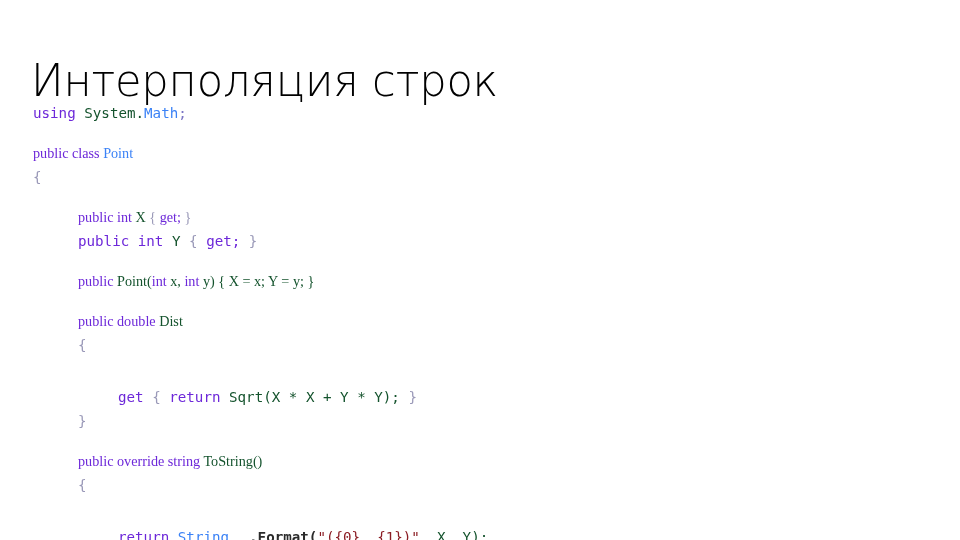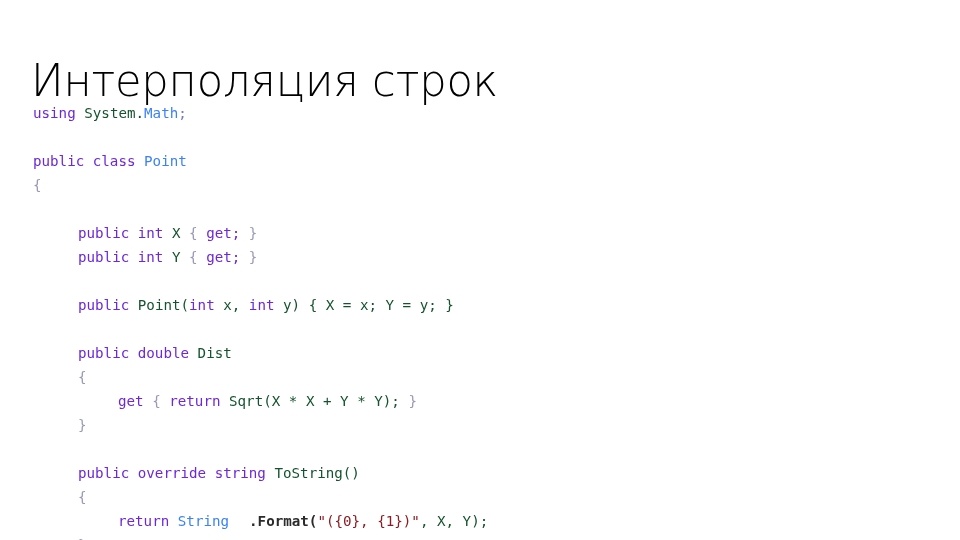--- a/index.html
+++ b/index.html
@@ -48,26 +48,27 @@
     line-height: 24px;
     color: #3b3b3b;
     white-space: pre;
   }
   .code-line {
     height: 24px;
     white-space: pre;
   }
   
   .gap-before {
-    margin-top: 24px;
+    margin-top: 16px;
+    font-family: Liberation Serif, serif;
   }
 
   
   .ind-1 { padding-left: 45px; }
-  .ind-2 { padding-left: 85px; }
+  .ind-2 { padding-left: 85px; margin-top: 28px; }
 
   
   .kw     { color: #6d28d9; }          
   .typ    { color: #3b82f6; }          
   .pln    { color: #14532d; }          
   .brc    { color: #9a99b8; }          
   .str    { color: #8b1d24; }          
   .mth    { color: #2b2b2b; font-weight: 600; padding-left: 20px; } 
   .pnc    { color: #7a74c4; }          
 </style>

